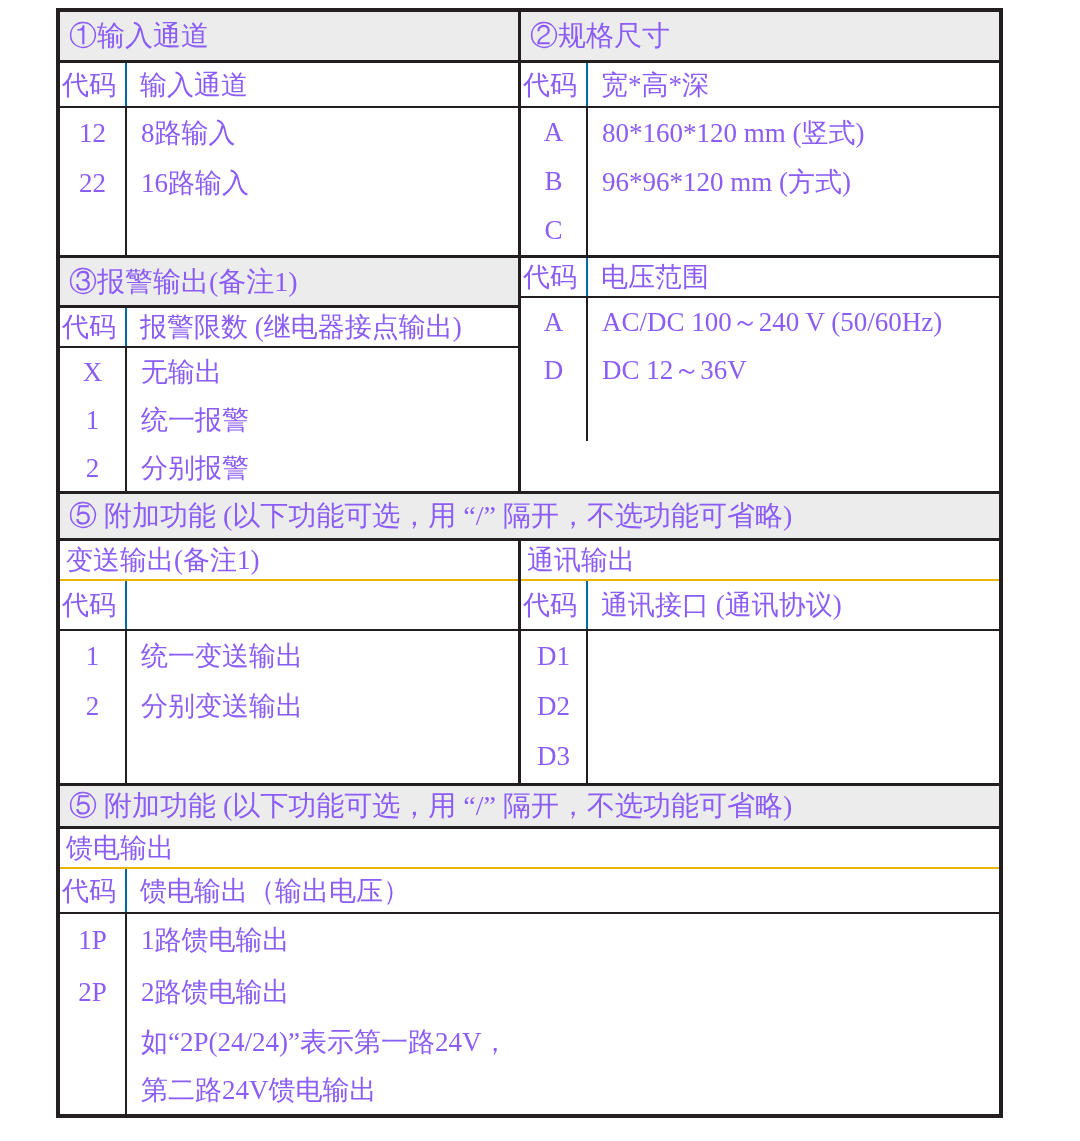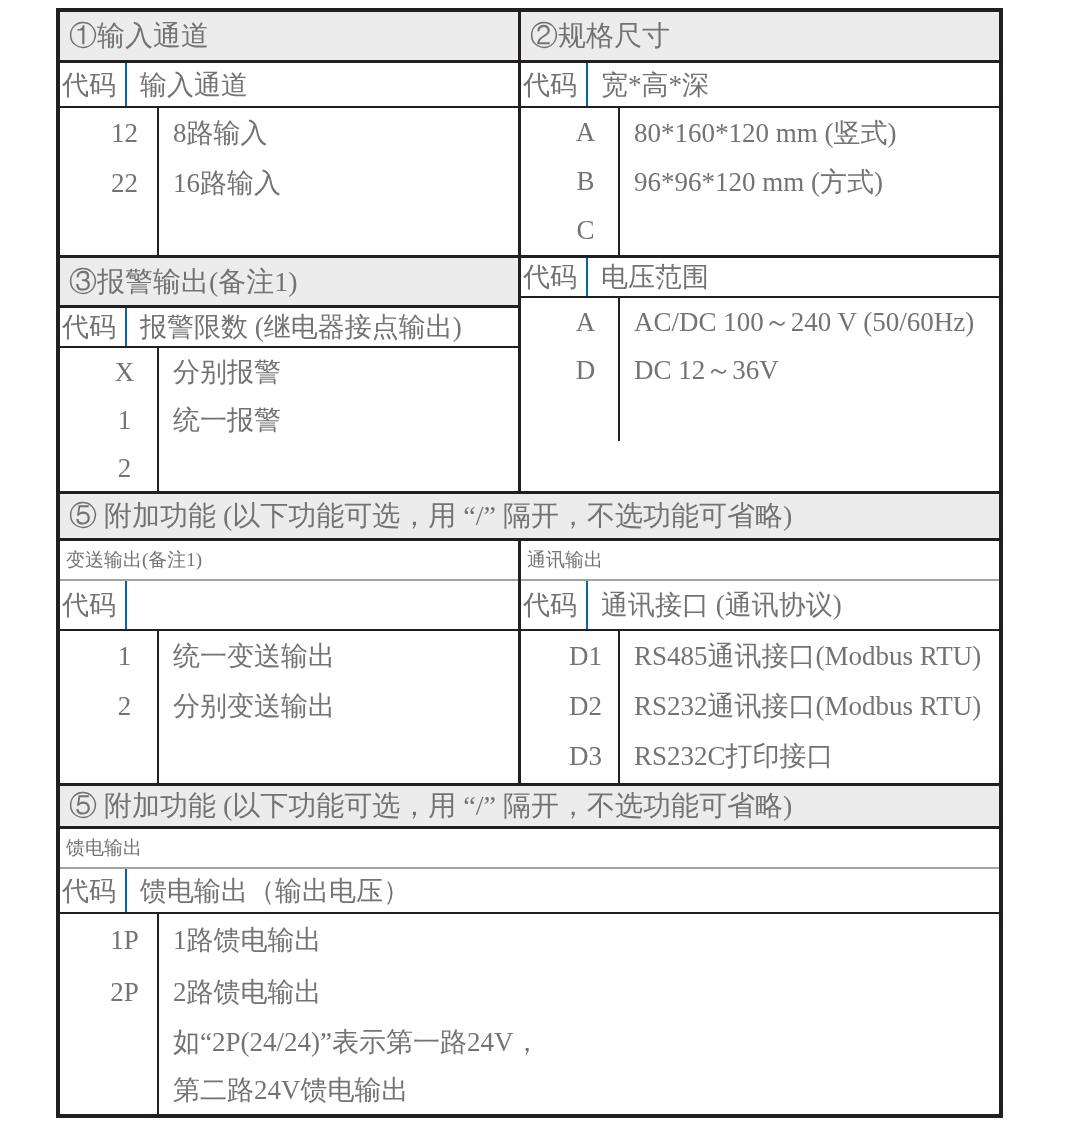--- a/index.html
+++ b/index.html
@@ -8,21 +8,21 @@
     background: #ffffff;
     width: 1080px;
     height: 1141px;
     overflow: hidden;
   }
   .page {
     position: relative;
     width: 1080px;
     height: 954px;
     font-family: "Liberation Serif", "DejaVu Serif", serif;
-    color: #737373;
+    color: #8b5cf6;
     background: #ffffff;
   }
   .outer {
     position: absolute;
     left: 56px;
     top: 8px;
     width: 947px;
     border: 4px solid #231f20;
     box-sizing: border-box;
     background: #ffffff;
@@ -42,22 +42,22 @@
     display: flex;
     align-items: center;
   }
   .banner.h51 { height: 48px; }
   .banner.h50 { height: 47px; }
   .banner.full { height: 44px; }
   .banner.full2 { height: 40px; }
 
   .subtitle {
     height: 40px;
-    border-bottom: 2px solid #a3a3a3;
-    font-size: 19px;
+    border-bottom: 2px solid #eab308;
+    font-size: 27px;
     display: flex;
     align-items: center;
     padding-left: 6px;
     box-sizing: border-box;
     white-space: nowrap;
   }
   .hrow {
     display: flex;
     border-bottom: 2px solid #231f20;
     box-sizing: border-box;
@@ -78,21 +78,21 @@
     white-space: nowrap;
   }
   .hdesc {
     flex: 1;
     display: flex;
     align-items: center;
     padding-left: 13px;
     white-space: nowrap;
     overflow: hidden;
   }
-  .dzone { display: flex; box-sizing: border-box; margin-left: 32px; }
+  .dzone { display: flex; box-sizing: border-box; }
   .dzone.z147 { height: 147px; }
   .dzone.z143 { height: 143px; }
   .dzone.z152 { height: 152px; }
   .dzone.z200 { height: 200px; border-radius: 9px; }
   .dcode {
     width: 67px;
     flex: 0 0 67px;
     border-right: 2px solid #231f20;
     box-sizing: border-box;
     text-align: center;
@@ -161,22 +161,23 @@
           <div class="hcode">代码</div>
           <div class="hdesc">报警限数 (继电器接点输出)</div>
         </div>
         <div class="dzone z143">
           <div class="dcode">
             <div class="cell r48">X</div>
             <div class="cell r48">1</div>
             <div class="cell r48">2</div>
           </div>
           <div class="ddesc">
+            <div class="cell r48">无输出</div>
+            <div class="cell r48">统一报警</div>
             <div class="cell r48">分别报警</div>
-            <div class="cell r48">统一报警</div>
           </div>
         </div>
       </div>
       <div class="half right">
         <div class="hrow h40">
           <div class="hcode">代码</div>
           <div class="hdesc">电压范围</div>
         </div>
         <div class="dzone z143">
           <div class="dcode">
@@ -216,25 +217,20 @@
         <div class="subtitle">通讯输出</div>
         <div class="hrow h50">
           <div class="hcode">代码</div>
           <div class="hdesc">通讯接口 (通讯协议)</div>
         </div>
         <div class="dzone z152">
           <div class="dcode">
             <div class="cell r50">D1</div>
             <div class="cell r50">D2</div>
             <div class="cell r50">D3</div>
-          </div>
-          <div class="ddesc">
-            <div class="cell r50">RS485通讯接口(Modbus RTU)</div>
-            <div class="cell r50">RS232通讯接口(Modbus RTU)</div>
-            <div class="cell r50">RS232C打印接口</div>
           </div>
         </div>
       </div>
     </div>
 
     <div class="band">
       <div class="banner full2" style="width:100%;">⑤ 附加功能 (以下功能可选，用 “/” 隔开，不选功能可省略)</div>
     </div>
 
     <div class="band">

